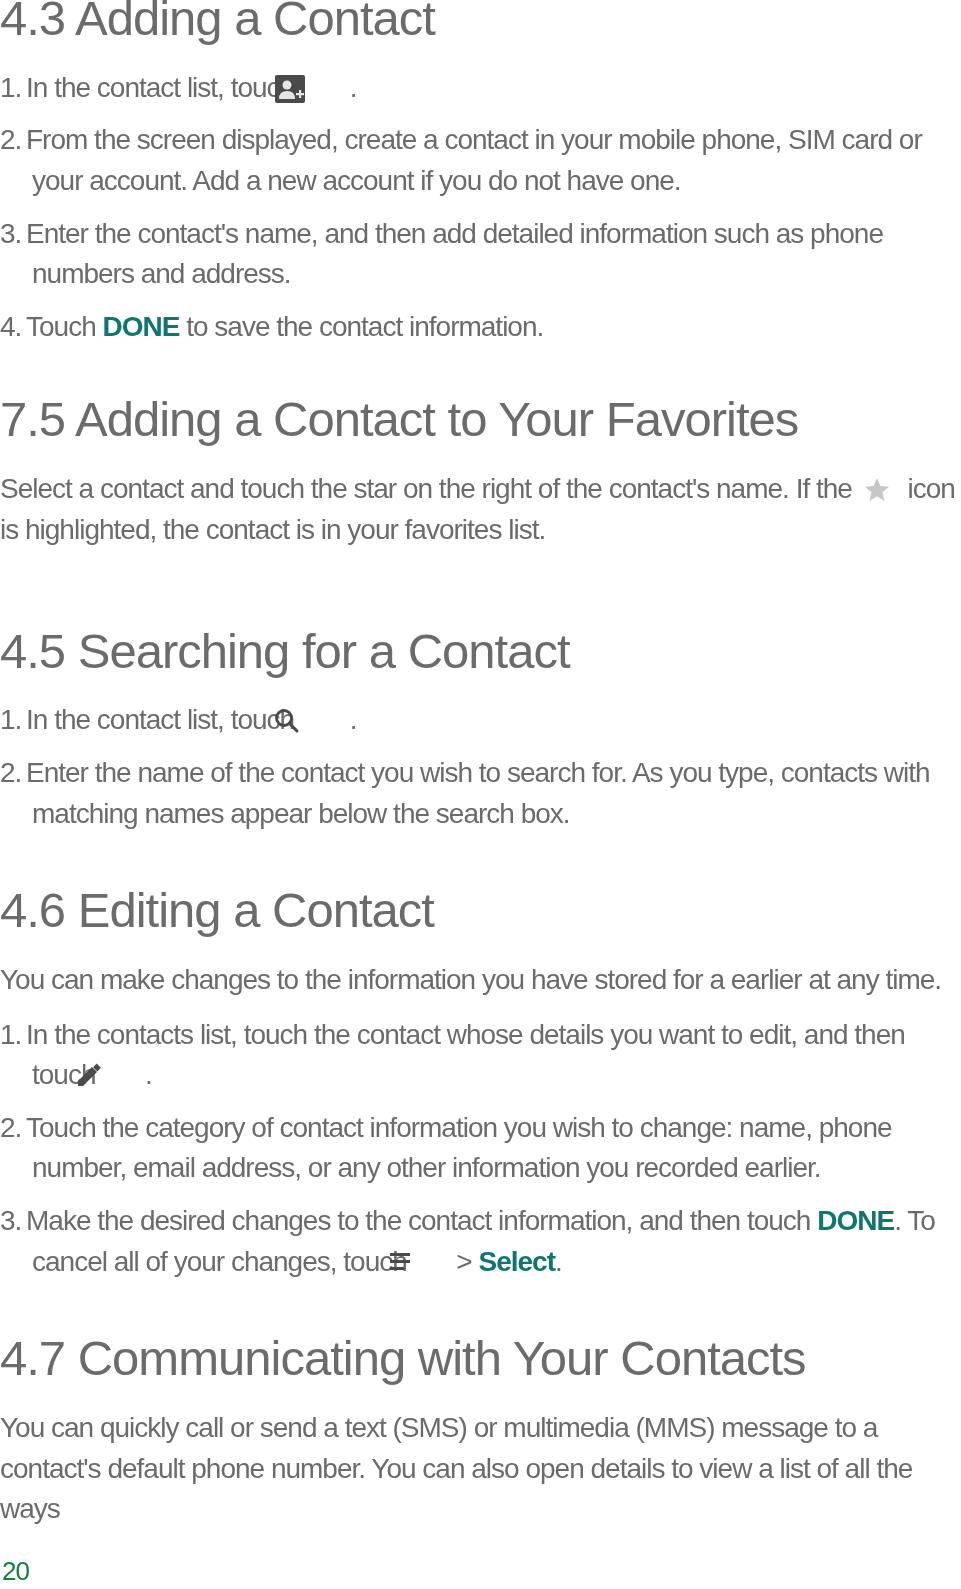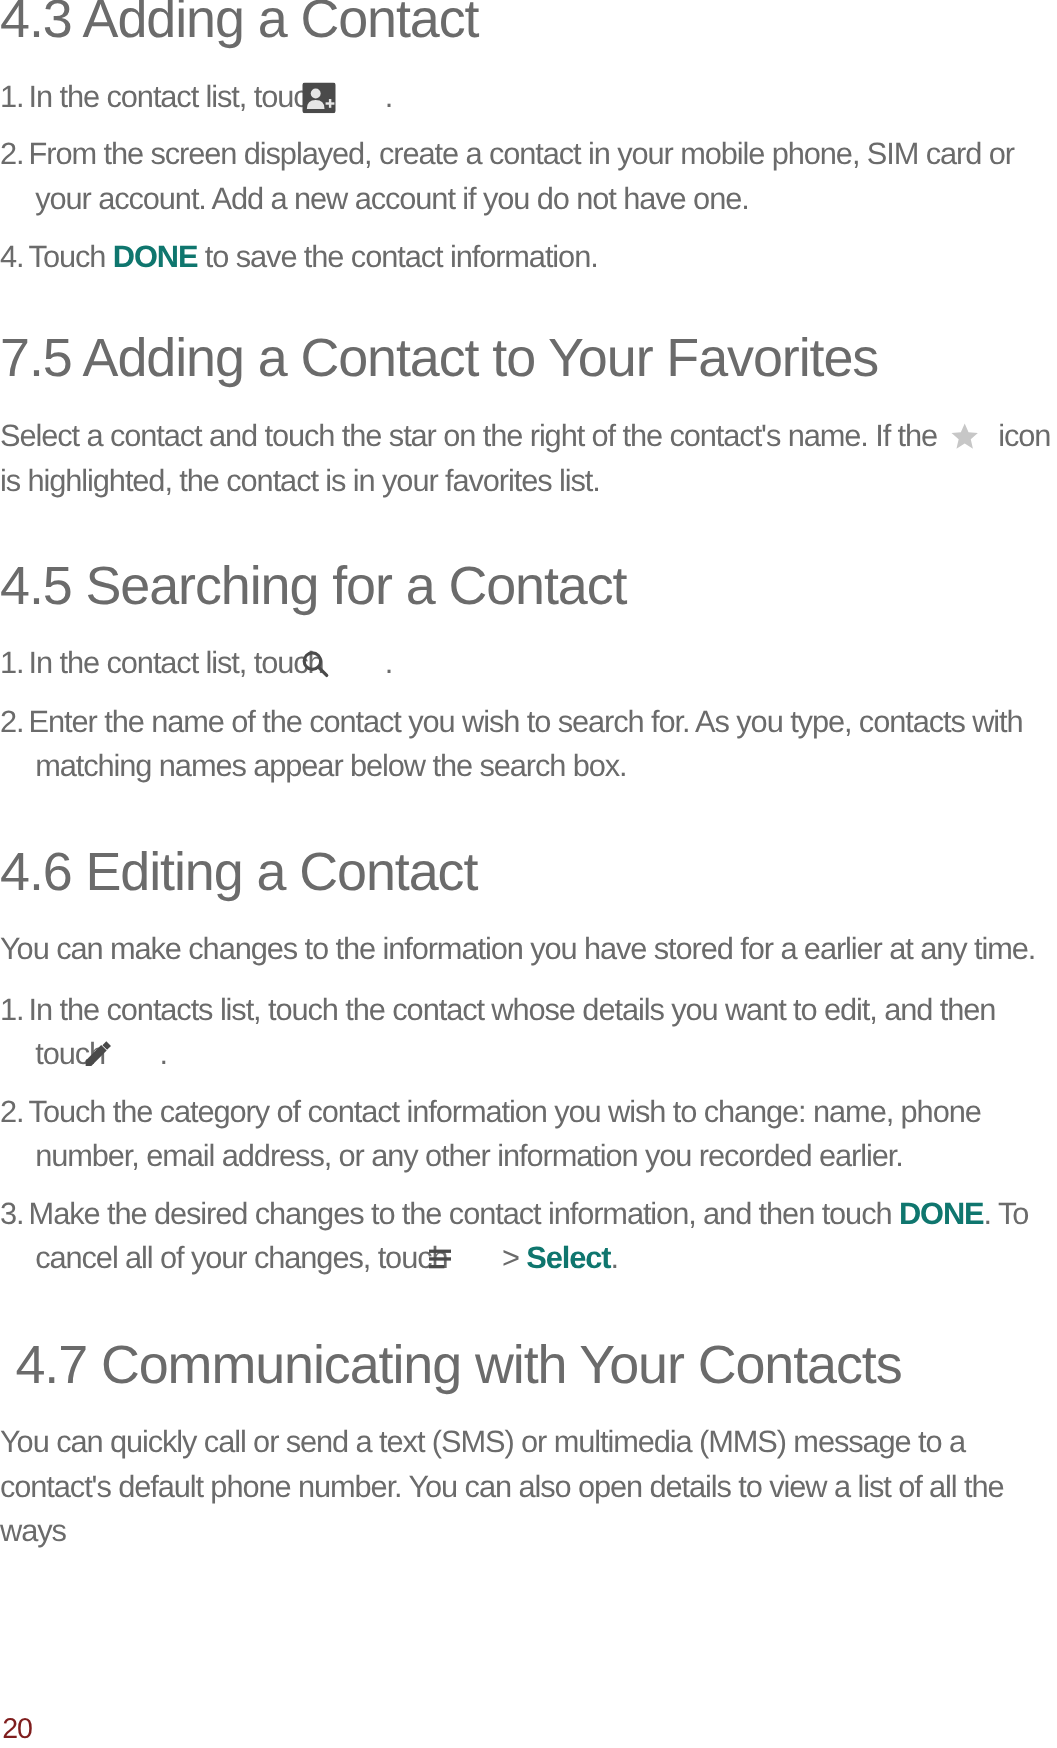--- a/index.html
+++ b/index.html
@@ -16,23 +16,23 @@
     h2 {
       font-size: 49px;
       font-weight: 300;
       color: #6b6b6b;
       margin: 0 0 22px 0;
       letter-spacing: -1px;
       line-height: 1.1;
     }
     h2:first-child { margin-top: -8px; }
     .h-44 { margin-top: 46px; }
-    .h-45 { margin-top: 50px; }
+    .h-45 { margin-top: 74px; }
     .h-46 { margin-top: 50px; }
-    .h-47 { margin-top: 50px; margin-left: 14px; }
+    .h-47 { margin-top: 50px; }
     ol { list-style: none; padding-left: 0; }
     li {
       font-size: 28px;
       line-height: 1.45;
       color: #6b6b6b;
       margin-bottom: 12px;
       padding-left: 32px;
       text-indent: -32px;
       letter-spacing: -1px;
     }
@@ -52,21 +52,21 @@
       height: 28px;
       margin: 0 4px;
       position: relative;
       top: -2px;
     }
     .page-number {
       position: absolute;
       left: 2px;
       top: 1556px;
       font-size: 26px;
-      color: #7f1d1d;
+      color: #15803d;
       letter-spacing: -1px;
     }
   </style>
 </head>
 <body>
 
 <div class="content">
 
   <h2>4.3  Adding a Contact</h2>
   <ol>
@@ -76,20 +76,21 @@
         <svg viewBox="0 0 34 28" width="34" height="28">
           <rect x="2" y="0" width="30" height="28" rx="2" fill="#4a4a4a"></rect>
           <circle cx="14" cy="10" r="4.5" fill="#e6e6e6"></circle>
           <path d="M6 24 Q6 16 14 16 Q22 16 22 24 Z" fill="#e6e6e6"></path>
           <rect x="23" y="18" width="8" height="2.2" fill="#e6e6e6"></rect>
           <rect x="26" y="15" width="2.2" height="8" fill="#e6e6e6"></rect>
         </svg>
       </span><span> .</span>
     </li>
     <li><span class="num">2.</span><span>From the screen displayed, create a contact in your mobile phone, SIM card or your account. Add a new account if you do not have one.</span></li>
+    <li><span class="num">3.</span><span>Enter the contact's name, and then add detailed information such as phone numbers and address.</span></li>
     <li><span class="num">4.</span><span>Touch </span><strong>DONE</strong><span> to save the contact information.</span></li>
   </ol>
 
   <h2 class="h-44">7.5  Adding a Contact to Your Favorites</h2>
   <p>
     <span>Select a contact and touch the star on the right of the contact's name. If the </span>
     <span class="inline-icon">
       <svg viewBox="0 0 28 28" width="28" height="28">
         <path d="M14 2 L17.5 10 L26 10.7 L19.5 16.3 L21.5 25 L14 20.2 L6.5 25 L8.5 16.3 L2 10.7 L10.5 10 Z" fill="#c7c7c7"></path>
       </svg>

